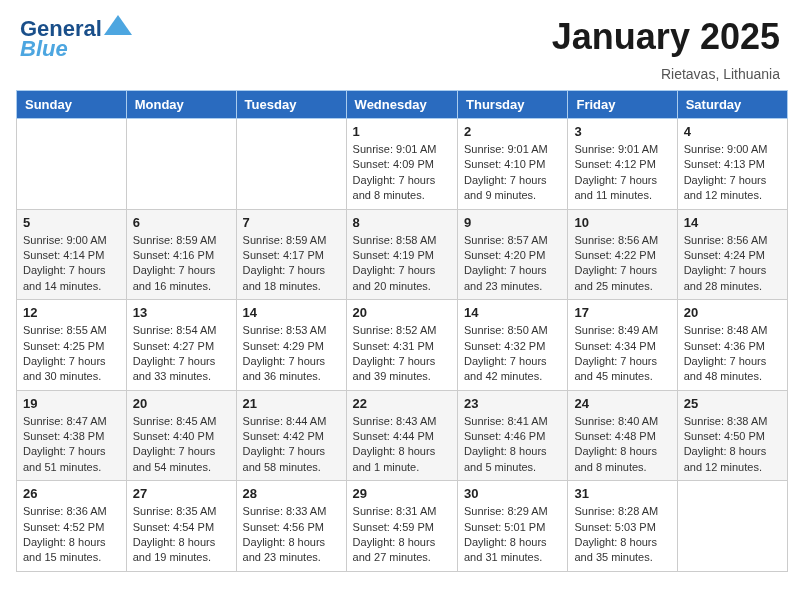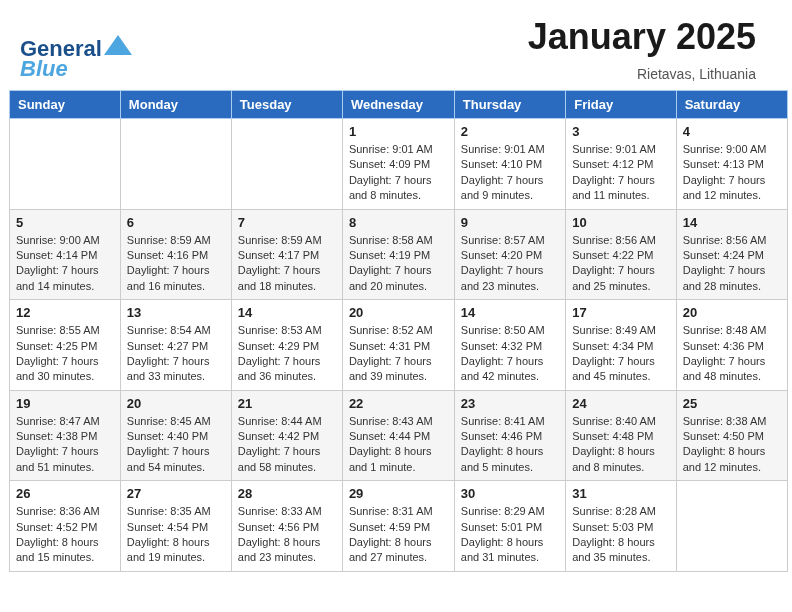--- a/index.html
+++ b/index.html
@@ -4,23 +4,23 @@
   <style>
     * { box-sizing: border-box; margin: 0; padding: 0; }
     body {
       font-family: Arial, sans-serif;
       background: #fff;
       width: 792px;
       min-height: 612px;
     }
     .header {
       display: flex;
-      align-items: flex-end;
+      align-items: flex-start;
       justify-content: space-between;
-      padding: 16px 36px 8px 20px;
+      padding: 16px 12px 8px 20px;
     }
     .logo {
       display: flex;
       flex-direction: column;
       align-items: flex-start;
     }
     .title-block {
       text-align: right;
     }
     .month-title {
@@ -65,21 +65,21 @@
       color: #222;
       display: block;
       margin-bottom: 3px;
     }
     .day-info {
       font-size: 11px;
       color: #333;
       line-height: 1.4;
     }
     .cal-wrap {
-      padding: 0 4px 4px 9px;
+      padding: 0 4px 4px 16px;
     }
   </style>
 </head>
 <body>
 
 <div class="header">
   <div class="logo">
     <div style="display:flex;align-items:center;">
       <span style="font-size:22px;font-weight:bold;color:#1a4f8a;">General</span>
       <svg width="28" height="20" viewBox="0 0 28 20" style="margin-left:2px;margin-top:-8px;">

